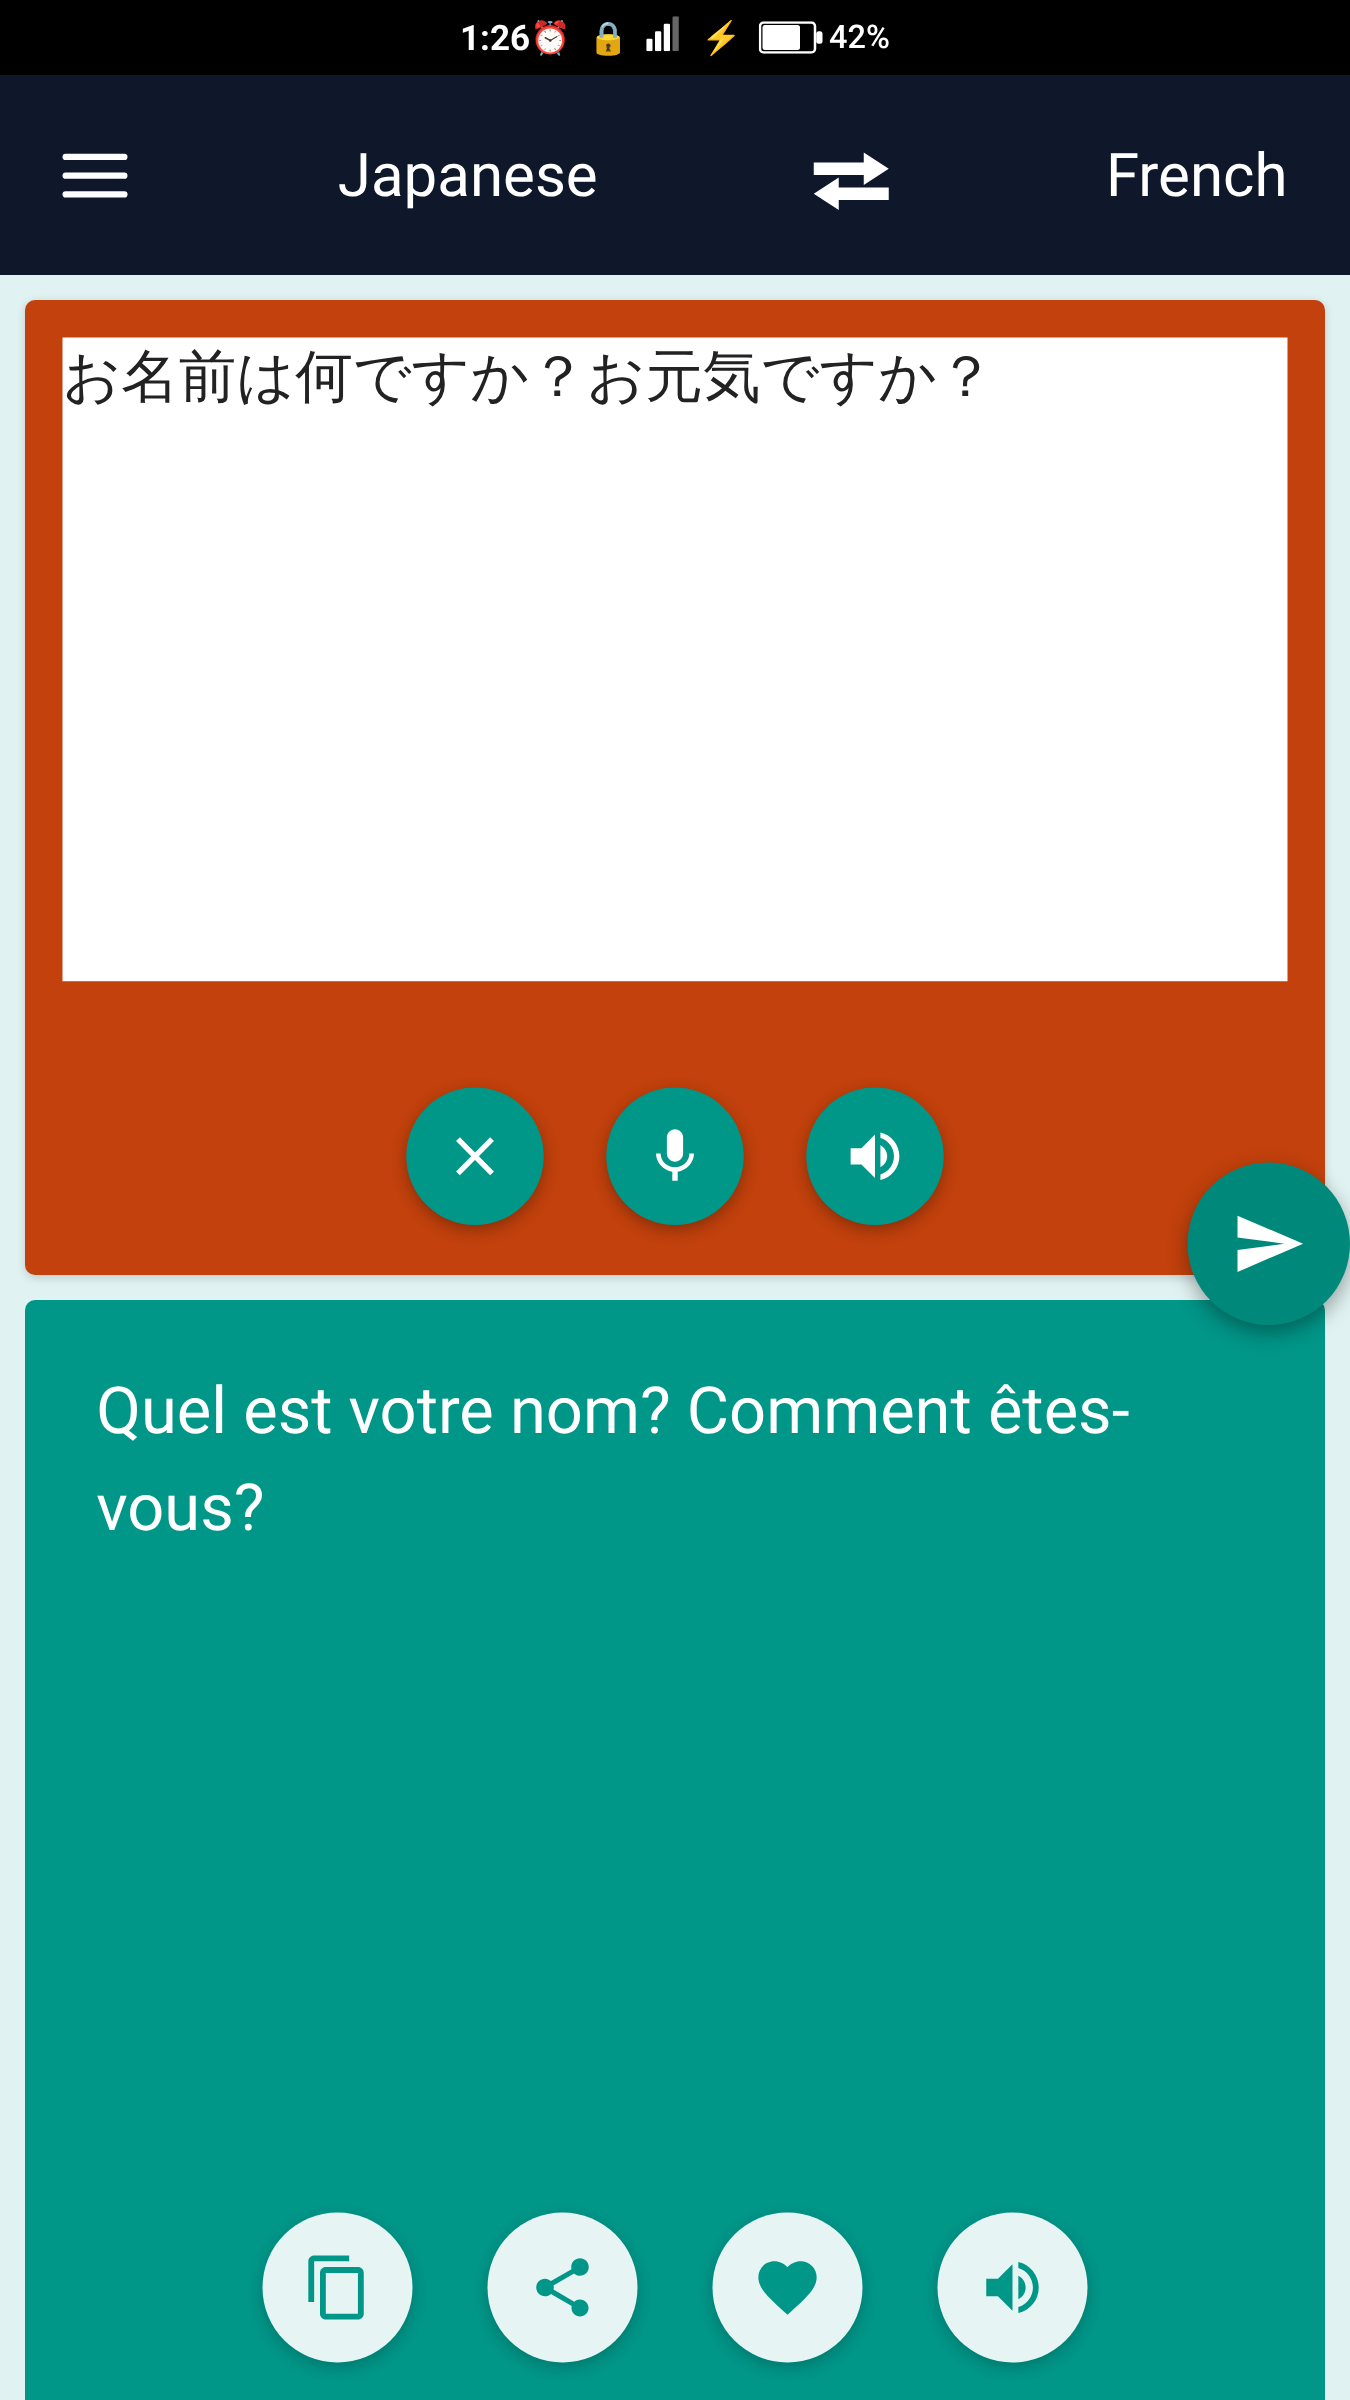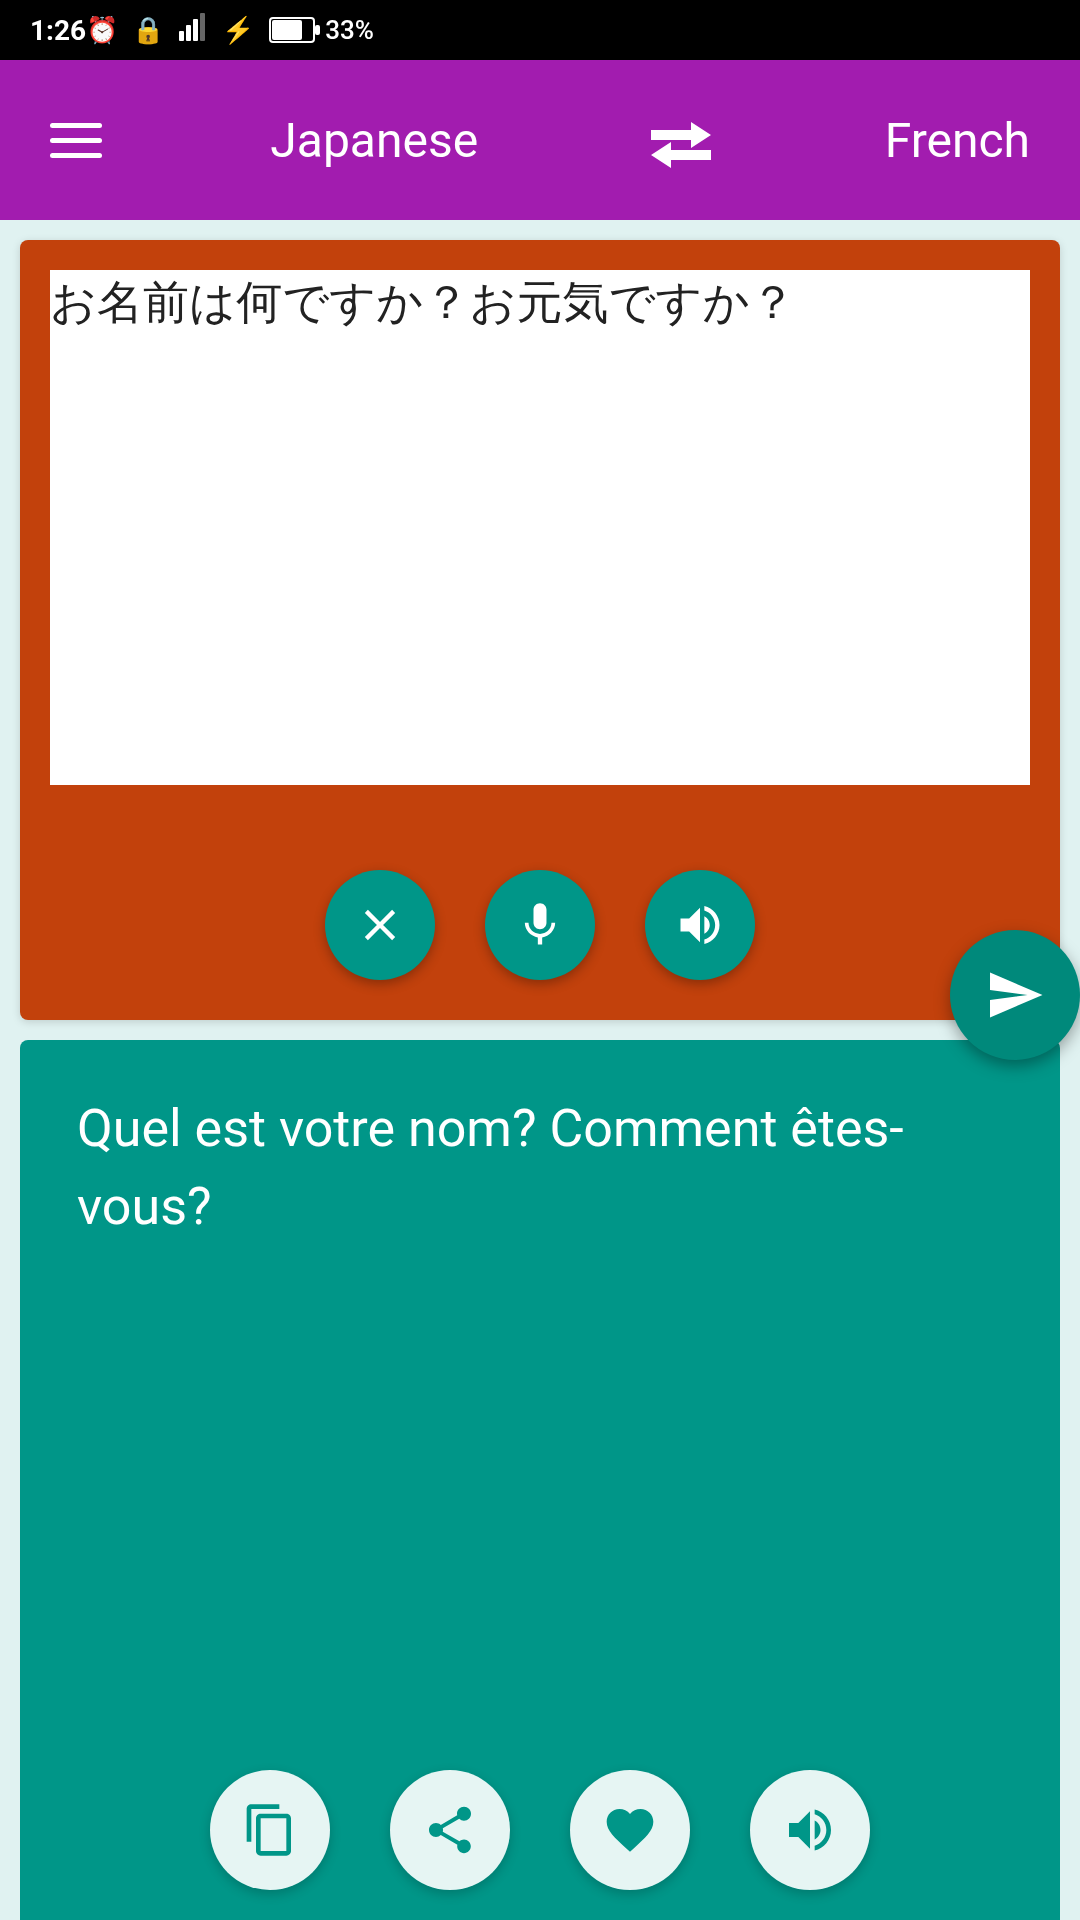--- a/index.html
+++ b/index.html
@@ -14,36 +14,36 @@
       flex-direction: column;
     }
 
     
     .status-bar {
       background: #000;
       color: #fff;
       height: 60px;
       display: flex;
       align-items: center;
-      justify-content: flex-start;
+      justify-content: center;
       padding: 0 30px;
       font-size: 28px;
       font-weight: 500;
     }
     .status-left { font-weight: bold; }
     .status-right {
       display: flex;
       align-items: center;
       gap: 14px;
     }
     .status-icon { font-size: 26px; }
 
     
     .header {
-      background: #a21caf;
+      background: #0f172a;
       height: 160px;
       display: flex;
       align-items: center;
       justify-content: space-between;
       padding: 0 50px;
     }
     .header-menu {
       display: flex;
       flex-direction: column;
       gap: 10px;
@@ -215,21 +215,21 @@
     </span>
 
     <span class="status-icon">⚡</span>
 
     <span style="display:flex;align-items:center;gap:4px;">
       <svg width="52" height="26" viewBox="0 0 52 26" fill="white">
         <rect x="1" y="1" width="44" height="24" rx="3" stroke="white" stroke-width="2" fill="none"></rect>
         <rect x="46" y="8" width="5" height="10" rx="2" fill="white"></rect>
         <rect x="3" y="3" width="30" height="20" rx="2" fill="white"></rect>
       </svg>
-      <span style="font-size:26px;">33%</span>
+      <span style="font-size:26px;">42%</span>
     </span>
   </div>
 </div>
 
 <div class="header">
   <div class="header-menu">
     <div class="menu-line"></div>
     <div class="menu-line"></div>
     <div class="menu-line"></div>
   </div>

